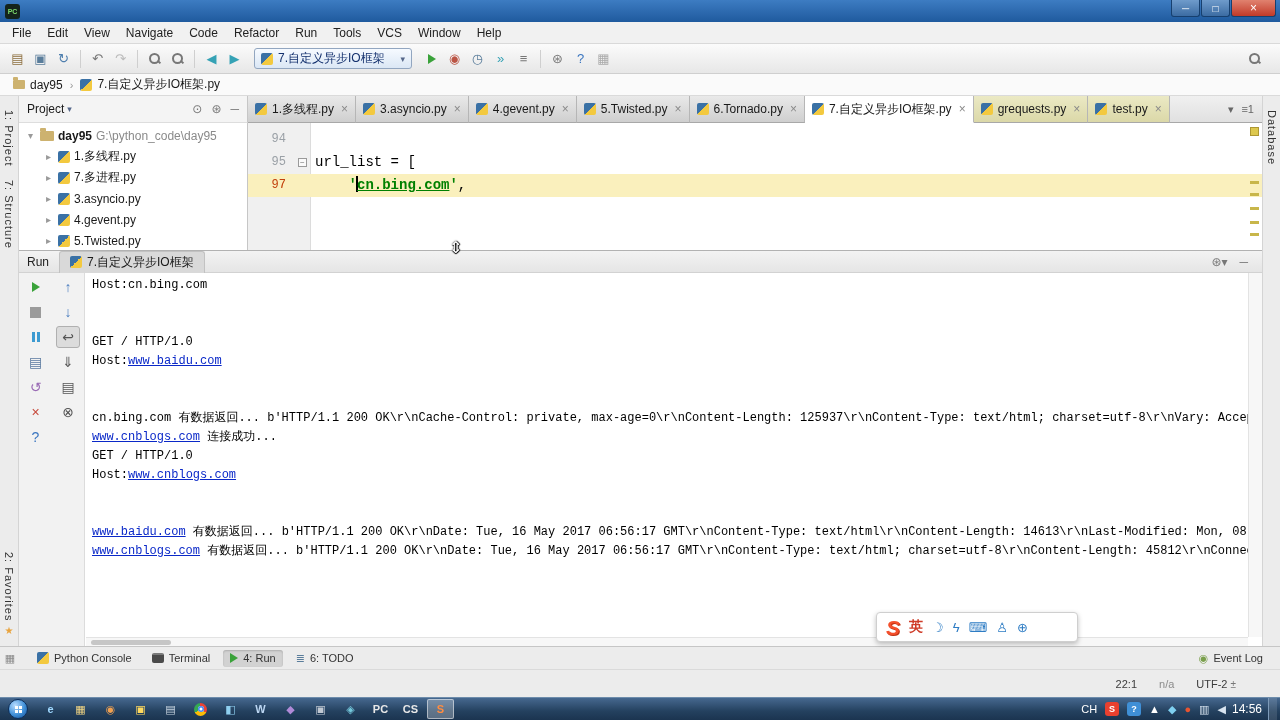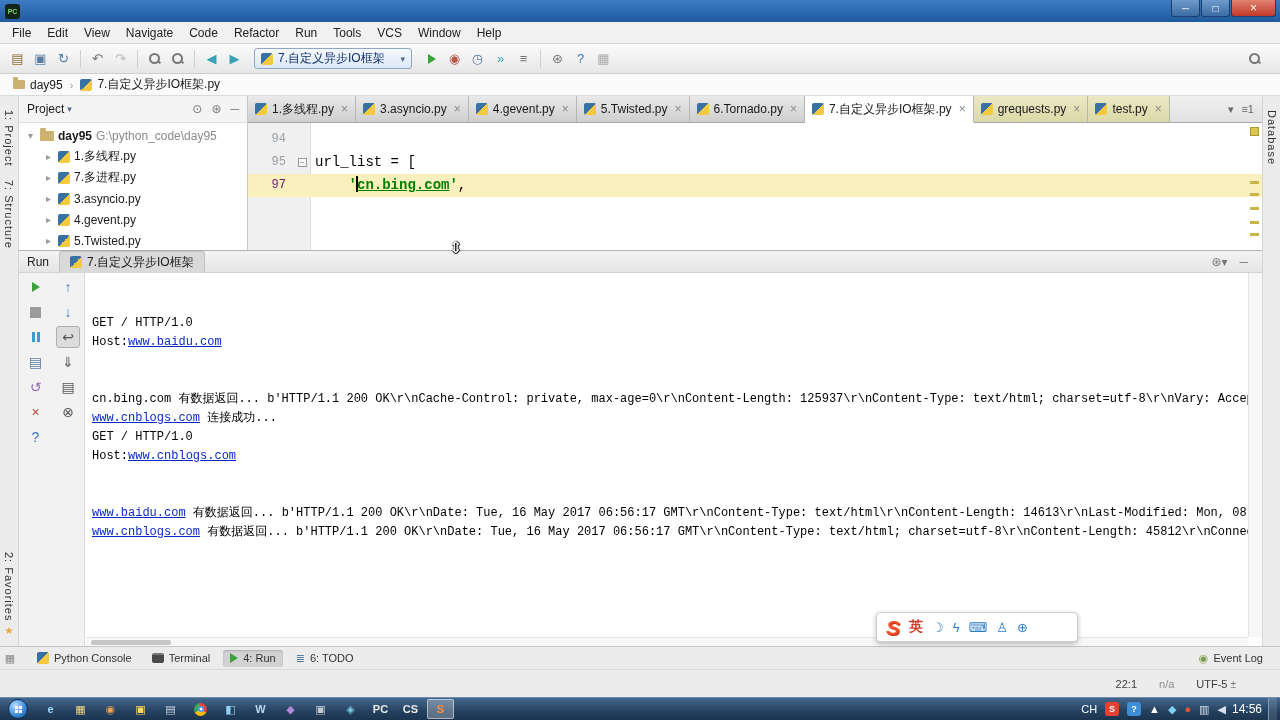--- a/index.html
+++ b/index.html
@@ -97,21 +97,21 @@
 
   
   .editor{position:absolute;left:248px;top:123px;width:1014px;height:127px;background:#fff;
     font-family:"Liberation Mono","DejaVu Sans Mono",monospace;font-size:14px;overflow:hidden}
   .editor:before{content:"";position:absolute;left:0;top:0;width:62px;height:100%;
     background:#f0f0f0;border-right:1px solid #dcdcdc}
   .elines{position:relative;padding-top:5px}
   .eline{height:23px;line-height:23px;display:flex;white-space:pre;position:relative}
   .eline.cur{background:#faf0bd}
   .gut{width:46px;text-align:right;padding-right:8px;color:#9aa0a6;font-size:12px;flex:none}
-  .eline.cur .gut{color:#701a75}
+  .eline.cur .gut{color:#c2410c}
   .fold{width:17px;flex:none;font-size:9px;color:#777;display:flex;align-items:center;justify-content:center}
   .fold .fbox{width:9px;height:9px;border:1px solid #9a9a9a;background:#fafafa;
     line-height:7px;text-align:center;font-size:8px}
   .code{padding-left:4px}
   .seg-plain{color:#000}
   .seg-str{color:#008000;font-weight:bold}
   .seg-strlink{color:#008000;font-weight:bold;text-decoration:underline}
   .seg-caret{display:inline-block;width:2px;height:16px;background:#000;vertical-align:-3px;margin:0 -1px}
   .mark{position:absolute;right:3px;width:9px;height:3px;background:#c8b64a}
   .inspind{position:absolute;right:3px;top:4px;width:9px;height:9px;background:#ddc84e;border:1px solid #ad9733}
@@ -430,20 +430,21 @@
       </div>
     <div class="ric" id="ric2">
         <span class="ricon" style="color: rgb(74, 125, 191);">↑</span>
         <span class="ricon" style="color: rgb(74, 125, 191);">↓</span>
         <span class="ricon sel" style="color: rgb(85, 85, 85);">↩</span>
         <span class="ricon" style="color: rgb(85, 85, 85);">⇓</span>
         <span class="ricon" style="color: rgb(85, 85, 85);">▤</span>
         <span class="ricon" style="color: rgb(85, 85, 85);">⊗</span>
       </div>
     <div class="console" id="console">
+        <div class="cline"><span class="cplain">Host:cn.bing.com</span></div>
         <div class="cline"></div>
         <div class="cline"></div>
         <div class="cline"><span class="cplain">GET / HTTP/1.0</span></div>
         <div class="cline"><span class="cplain">Host:</span><span class="clink">www.baidu.com</span></div>
         <div class="cline"></div>
         <div class="cline"></div>
         <div class="cline"><span class="cplain">cn.bing.com 有数据返回... b'HTTP/1.1 200 OK\r\nCache-Control: private, max-age=0\r\nContent-Length: 125937\r\nContent-Type: text/html; charset=utf-8\r\nVary: Accept-Encoding\r\nServer: Microsoft</span></div>
         <div class="cline"><span class="clink">www.cnblogs.com</span><span class="cplain"> 连接成功...</span></div>
         <div class="cline"><span class="cplain">GET / HTTP/1.0</span></div>
         <div class="cline"><span class="cplain">Host:</span><span class="clink">www.cnblogs.com</span></div>
@@ -485,21 +486,21 @@
           <span>Event Log</span>
         </span>
       </span>
   </div>
 
   <div class="statusbar">
     <span class="sb-right">
       <span>22:1</span>
       <span class="sb-mem">n/a</span>
       <span class="sb-enc">
-        <span>UTF-5</span>
+        <span>UTF-2</span>
         <span class="sb-badge">±</span>
       </span>
     </span>
   </div>
 
   <div class="taskbar">
     <span class="orb"></span>
     <span class="apps" id="apps">
         <span class="slot">
           <span style="color: rgb(159, 216, 255);">e</span>

